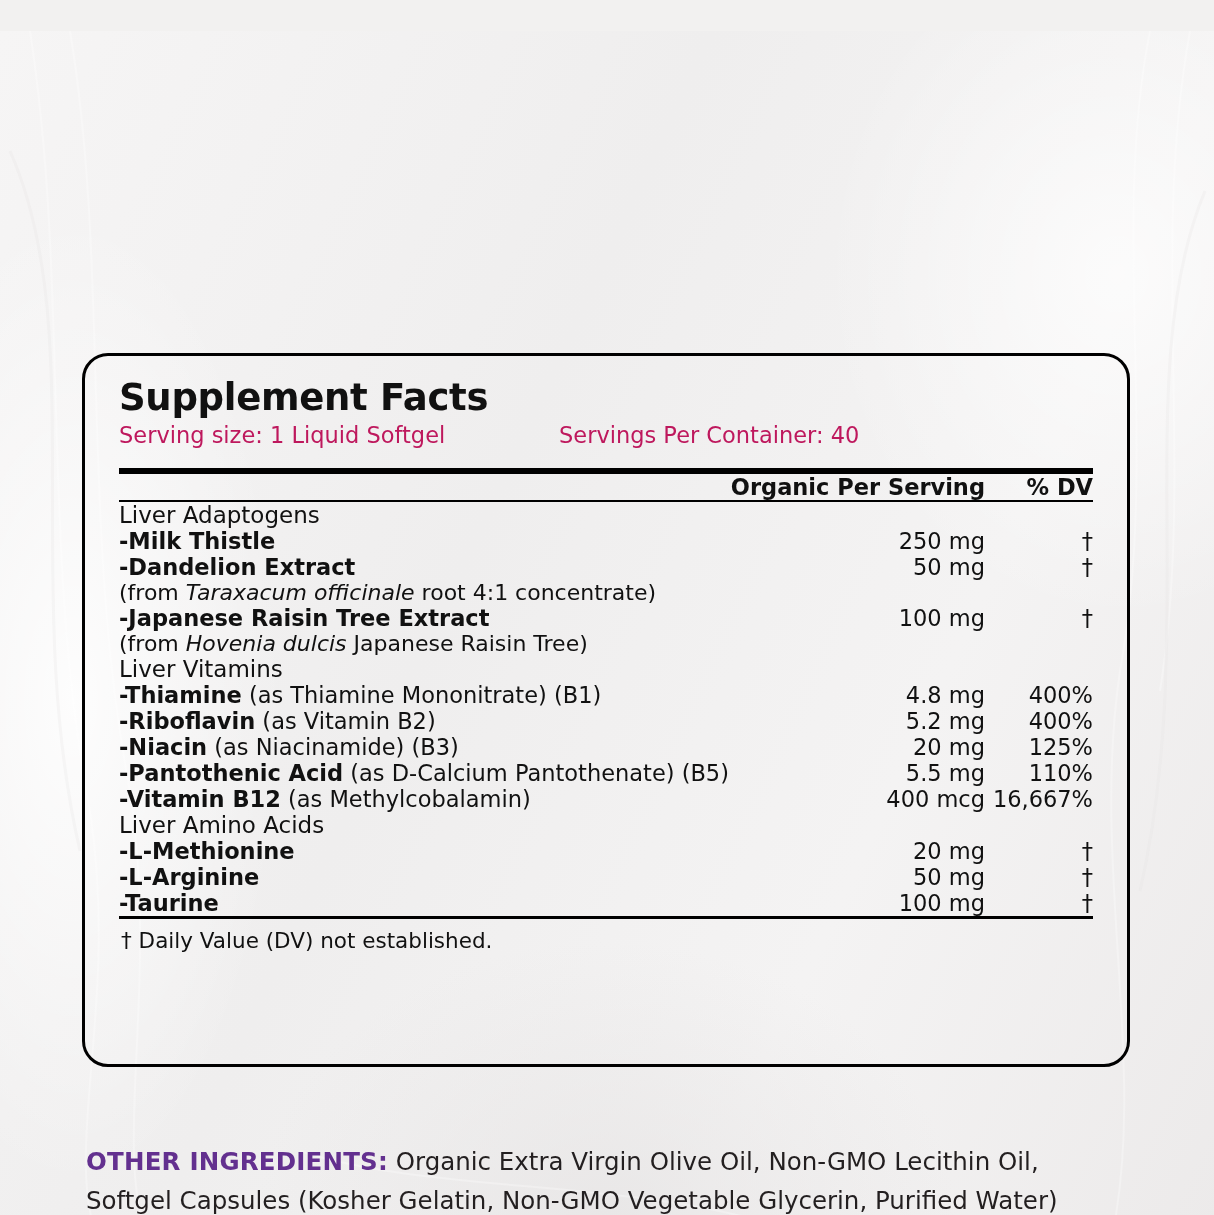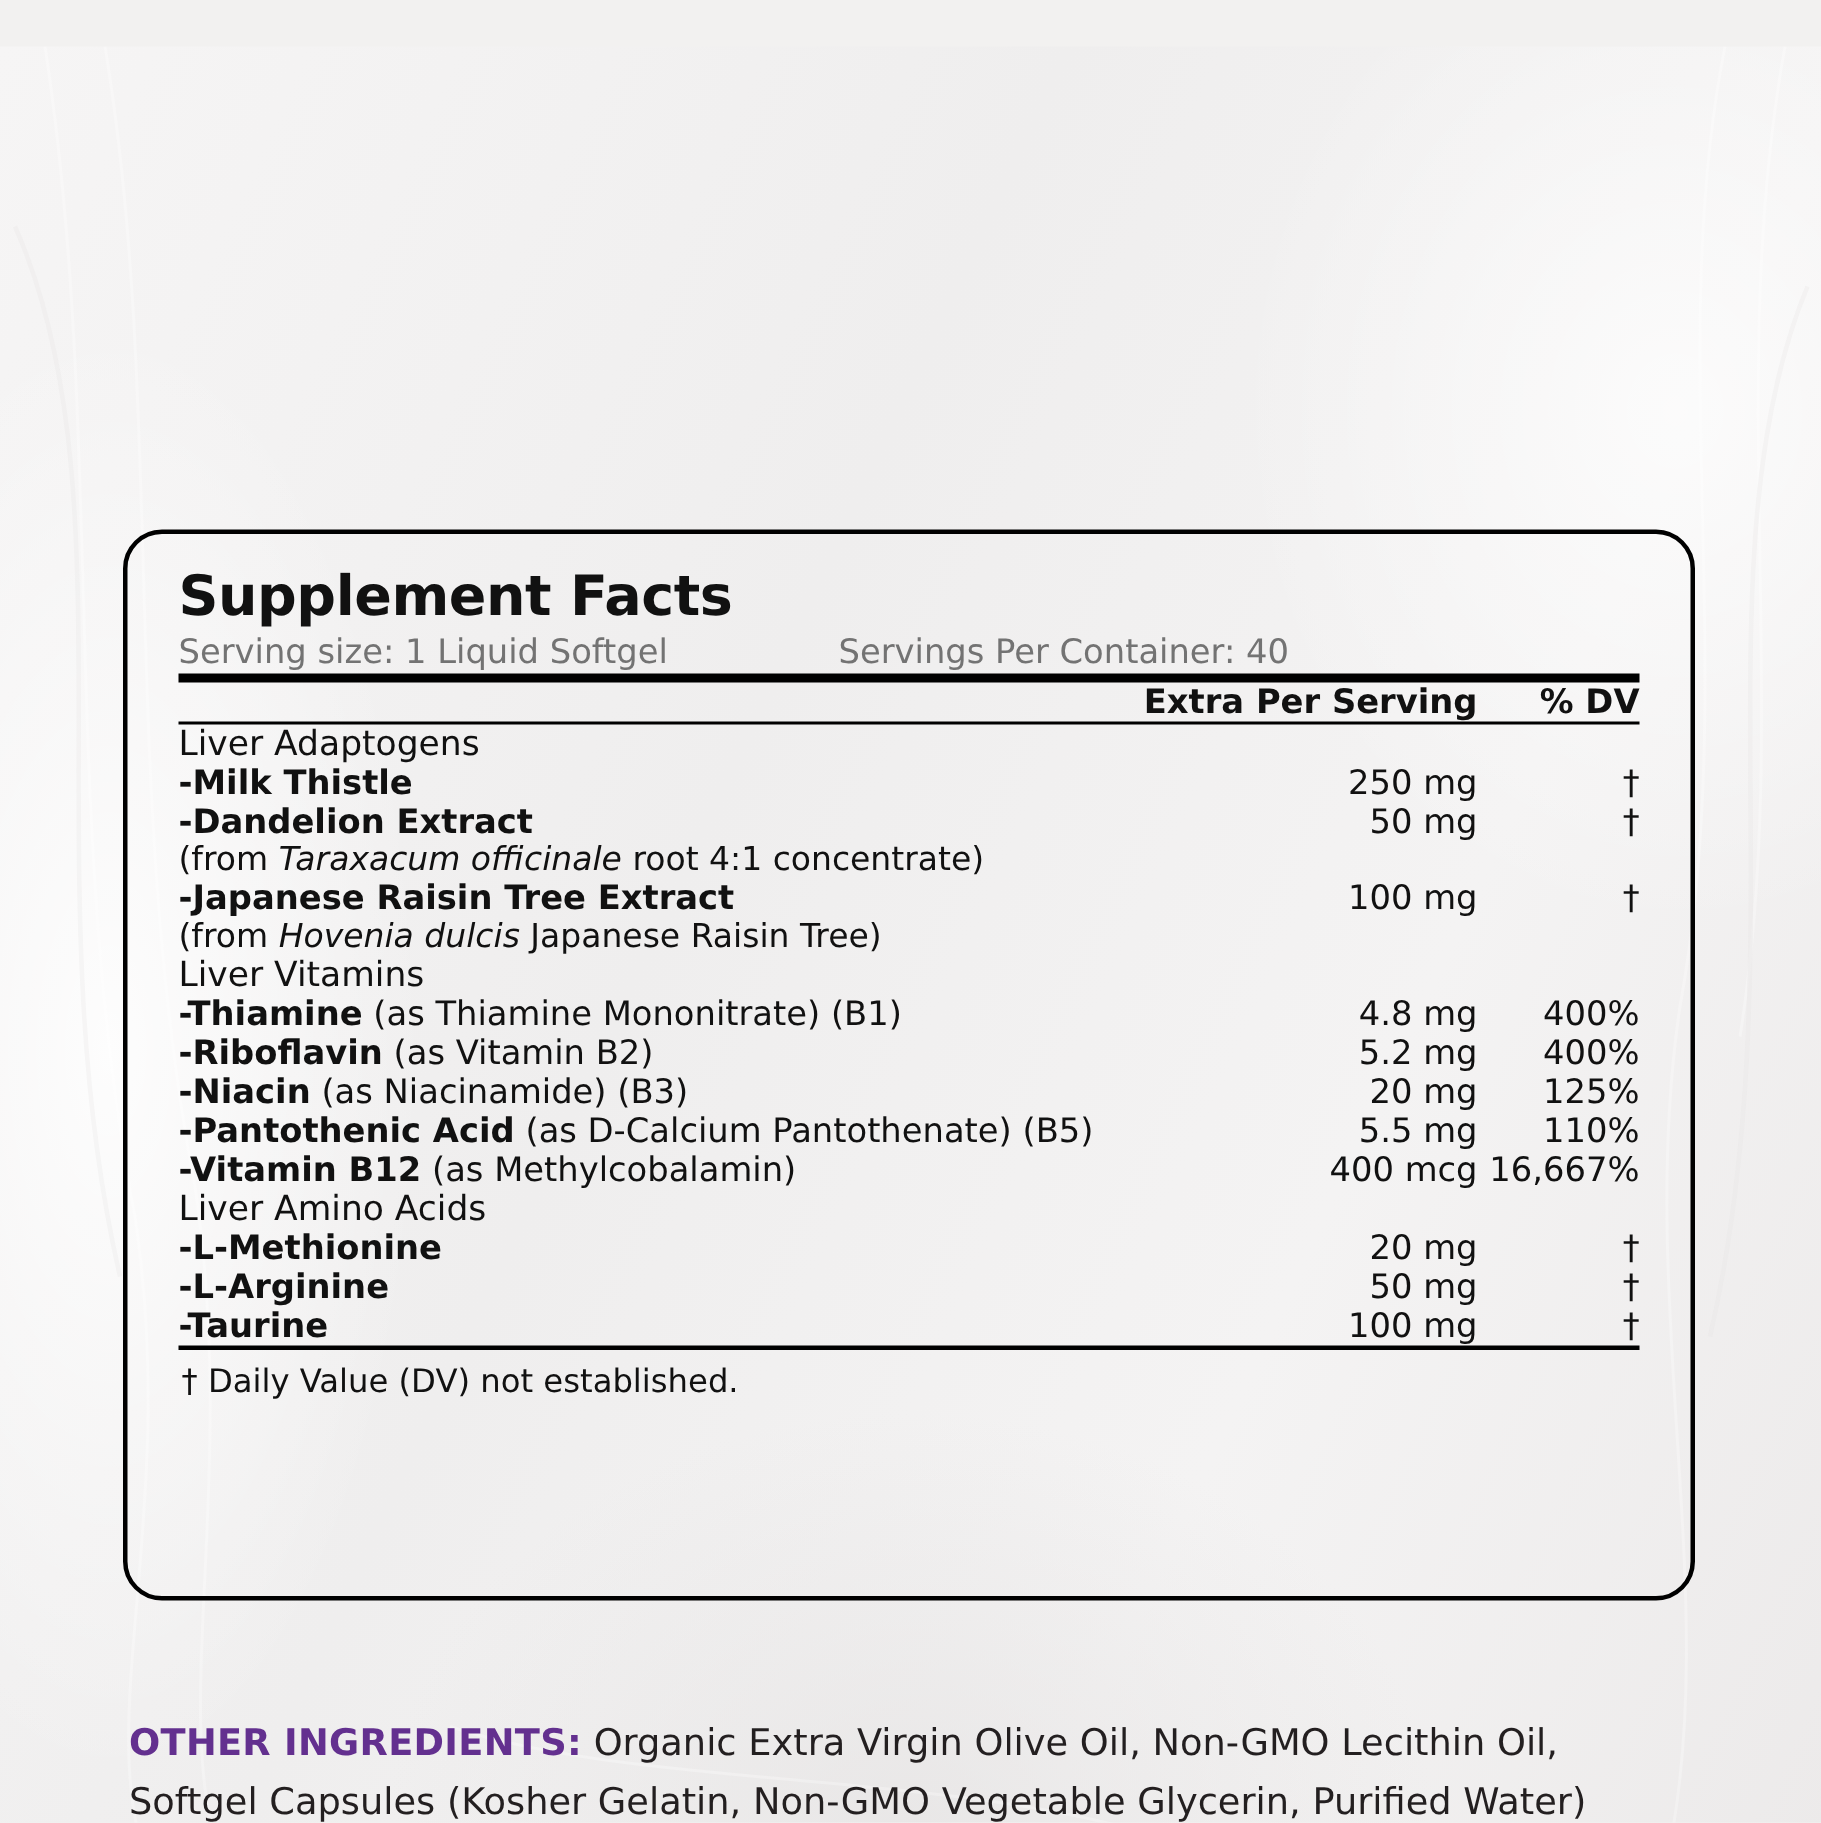--- a/index.html
+++ b/index.html
@@ -77,22 +77,22 @@
     font-size: 37px;
     font-weight: bold;
     color: #111;
     letter-spacing: -0.3px;
     line-height: 1.2;
     margin-bottom: 2px;
   }
   .serving-row {
     display: flex;
     font-size: 22.5px;
-    color: #737373;
-    padding-bottom: 1px;
+    color: #be185d;
+    padding-bottom: 20px;
   }
   .serving-row .left { width: 440px; }
   .serving-row .right { flex: 1; }
 
   .rule-thick { border-top: 6px solid #000; margin: 0; }
   .rule-thin { border-top: 2px solid #000; margin: 0; }
   .rule-medium { border-top: 3.5px solid #000; margin: 0; }
 
   table.facts {
     width: 100%;
@@ -173,21 +173,21 @@
       <div class="serving-row">
         <div class="left">Serving size: 1 Liquid Softgel</div>
         <div class="right">Servings Per Container: 40</div>
       </div>
       <div class="rule-thick"></div>
 
       <table class="facts">
         <tbody>
           <tr class="hdr-row">
             <td class="c-name"></td>
-            <td class="c-amt">Extra Per Serving</td>
+            <td class="c-amt">Organic Per Serving</td>
             <td class="c-dv">% DV</td>
           </tr>
         </tbody>
       </table>
       <div class="rule-thin"></div>
 
       <table class="facts">
         <tbody>
 
           <tr>

